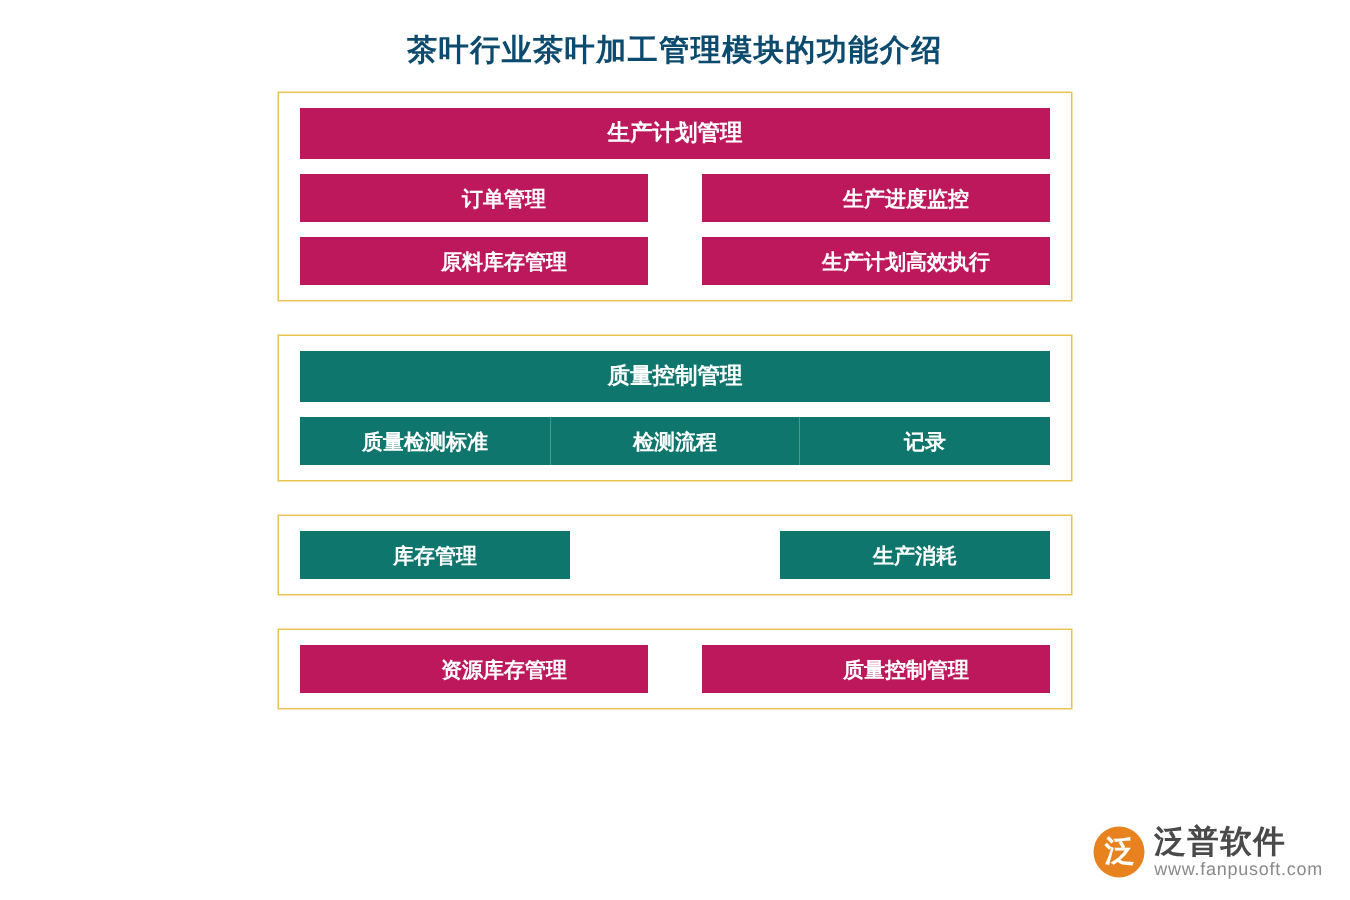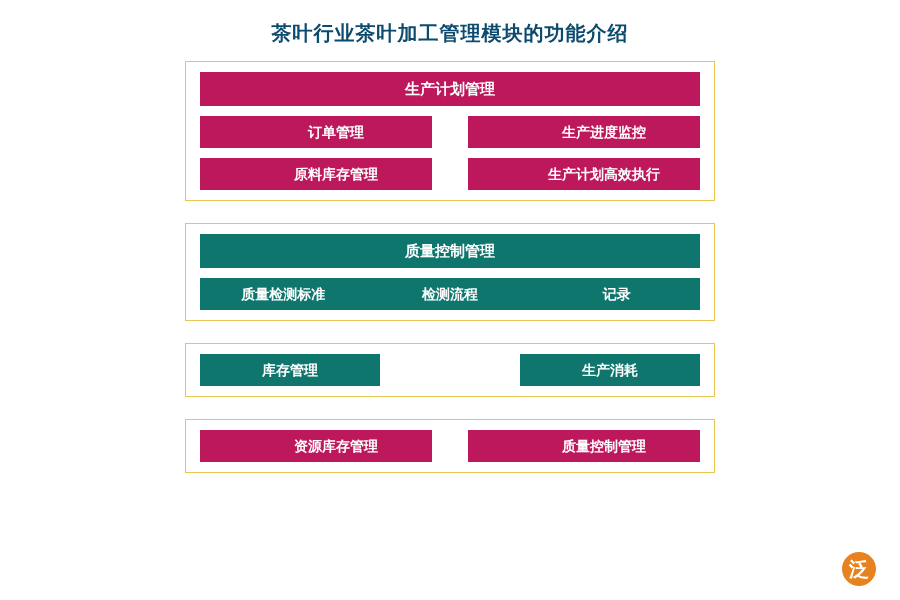--- a/index.html
+++ b/index.html
@@ -145,13 +145,17 @@
     <div class="row">
       <div class="cell half">资源库存管理</div>
       <div class="cell half">质量控制管理</div>
     </div>
   </div>
 
 </div>
 
 <div class="logo">
   <div class="logo-mark">泛</div>
+  <div class="logo-text">
+    <div class="logo-name">泛普软件</div>
+    <div class="logo-url">www.fanpusoft.com</div>
+  </div>
 </div>
 
 </body></html>

